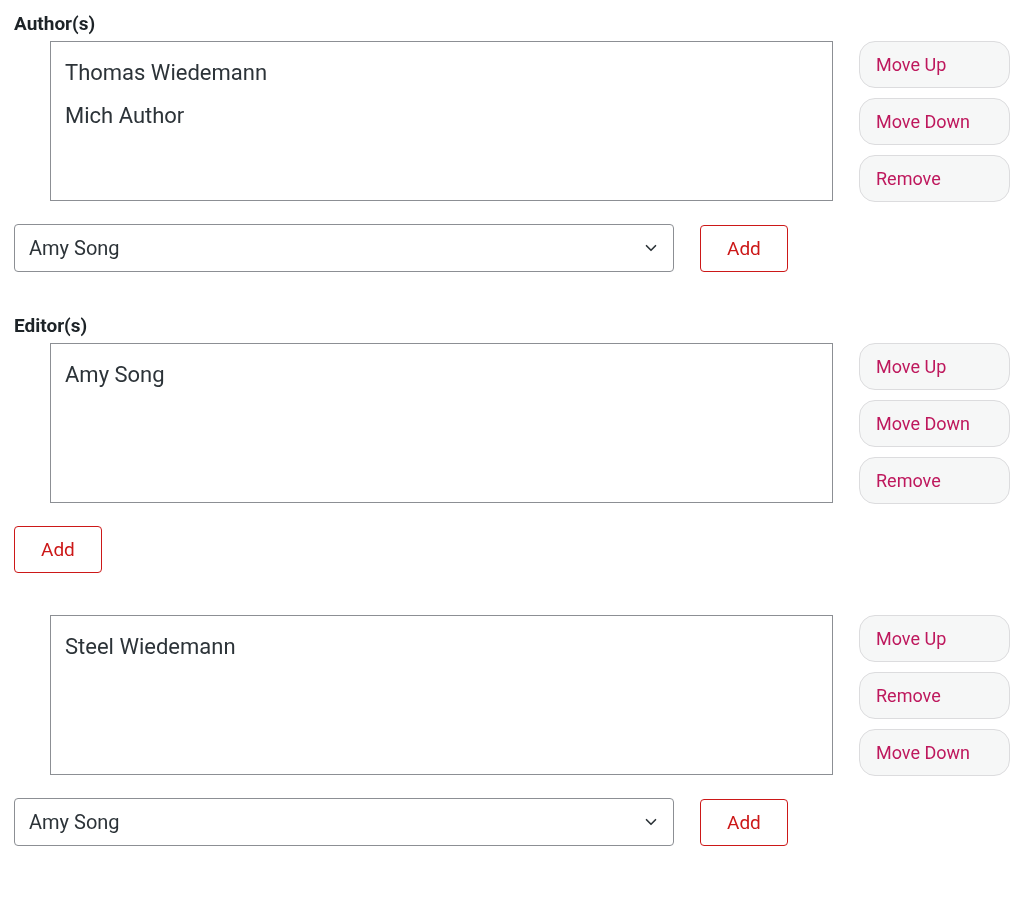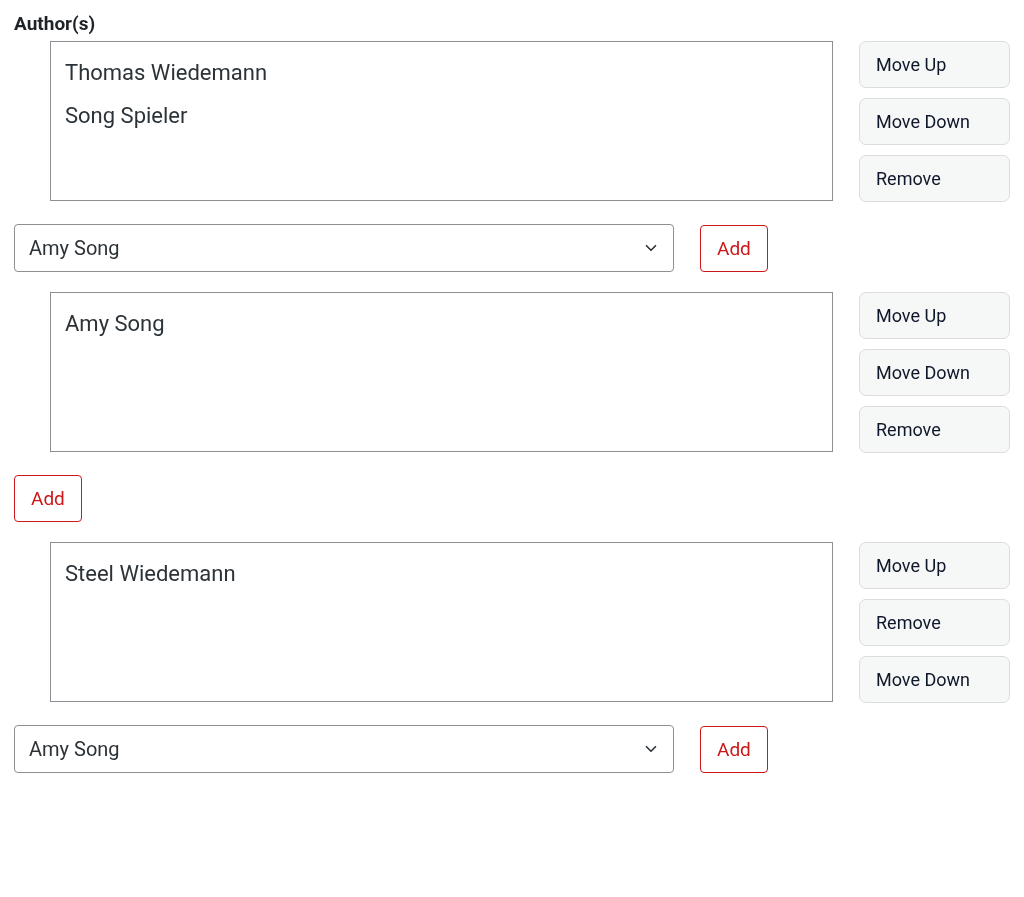--- a/index.html
+++ b/index.html
@@ -8,21 +8,21 @@
       padding: 0;
     }
     body {
       font-family: -apple-system, BlinkMacSystemFont, "Segoe UI", Roboto, Helvetica, Arial, sans-serif;
       background: #fff;
       padding: 12px 14px;
       width: 1024px;
       color: #2c3338;
     }
     .section {
-      margin-bottom: 20px;
+      margin-bottom: 42px;
     }
     .section-label {
       font-weight: 700;
       font-size: 19px;
       color: #1d2327;
       margin-bottom: 6px;
     }
     .row {
       display: flex;
       gap: 26px;
@@ -44,25 +44,25 @@
     }
     .side-buttons {
       display: flex;
       flex-direction: column;
       gap: 10px;
       width: 156px;
     }
     .side-btn {
       border: 1px solid #dcdcde;
       background: #f6f7f7;
-      color: #0f172a;
+      color: #be185d;
       font-size: 18px;
       text-align: left;
       padding: 12px 16px;
-      border-radius: 7px;
+      border-radius: 16px;
       cursor: default;
       font-family: inherit;
     }
     .add-row {
       display: flex;
       gap: 26px;
       align-items: center;
       margin-top: 22px;
     }
     .select-wrap {
@@ -88,40 +88,40 @@
       top: 50%;
       transform: translateY(-50%);
       pointer-events: none;
       color: #2c3338;
     }
     .add-btn {
       border: 1px solid #cc1818;
       background: #fff;
       color: #cc1818;
       font-size: 19px;
-      padding: 11px 16px;
+      padding: 11px 26px;
       border-radius: 4px;
       cursor: pointer;
       font-family: inherit;
     }
     .chev-svg {
       width: 18px;
       height: 18px;
       display: block;
     }
   </style>
 </head>
 <body>
 
 <div class="section">
   <div class="section-label">Author(s)</div>
   <div class="row">
     <div class="listbox">
       <div class="list-item">Thomas Wiedemann</div>
-      <div class="list-item">Song Spieler</div>
+      <div class="list-item">Mich Author</div>
     </div>
     <div class="side-buttons">
       <button class="side-btn">Move Up</button>
       <button class="side-btn">Move Down</button>
       <button class="side-btn">Remove</button>
     </div>
   </div>
   <div class="add-row">
     <div class="select-wrap">
       <div class="select">Amy Song</div>
@@ -129,20 +129,21 @@
         <svg class="chev-svg" viewBox="0 0 24 24" fill="none" stroke="currentColor" stroke-width="2.2" stroke-linecap="round" stroke-linejoin="round">
             <polyline points="6 9 12 15 18 9"></polyline>
           </svg>
       </span>
     </div>
     <button class="add-btn">Add</button>
   </div>
 </div>
 
 <div class="section">
+  <div class="section-label">Editor(s)</div>
   <div class="row">
     <div class="listbox">
       <div class="list-item">Amy Song</div>
     </div>
     <div class="side-buttons">
       <button class="side-btn">Move Up</button>
       <button class="side-btn">Move Down</button>
       <button class="side-btn">Remove</button>
     </div>
   </div>

